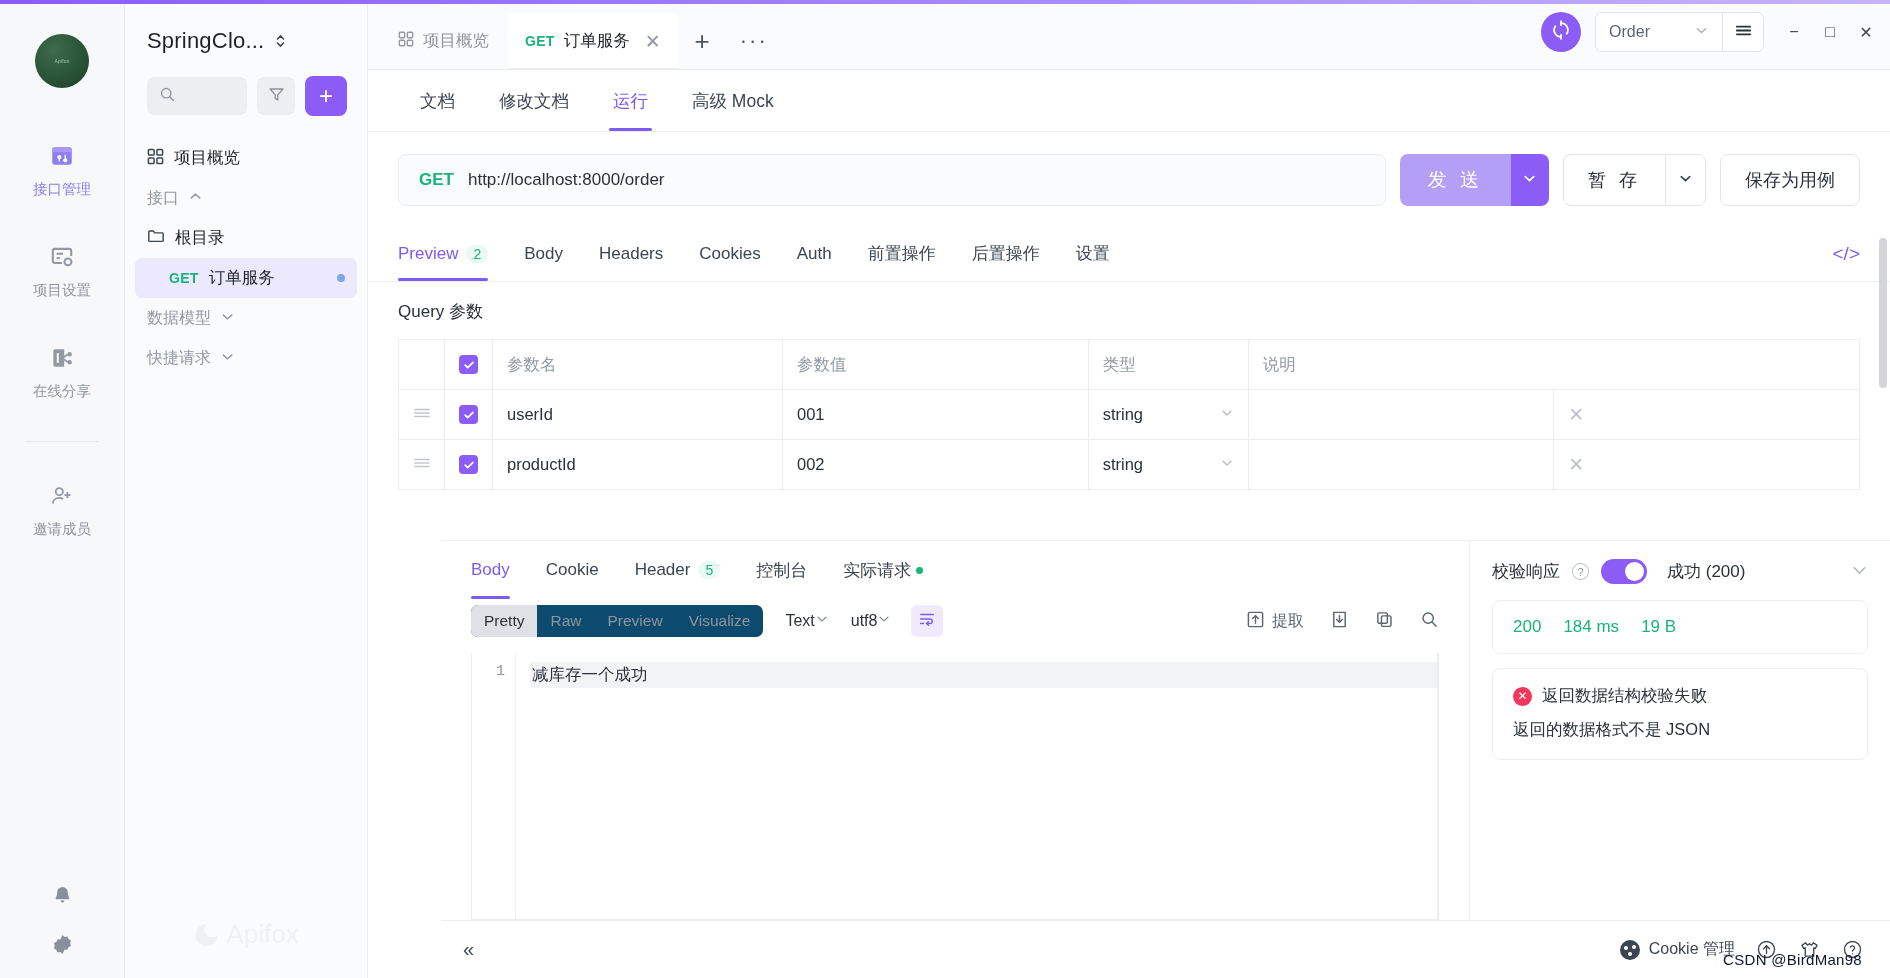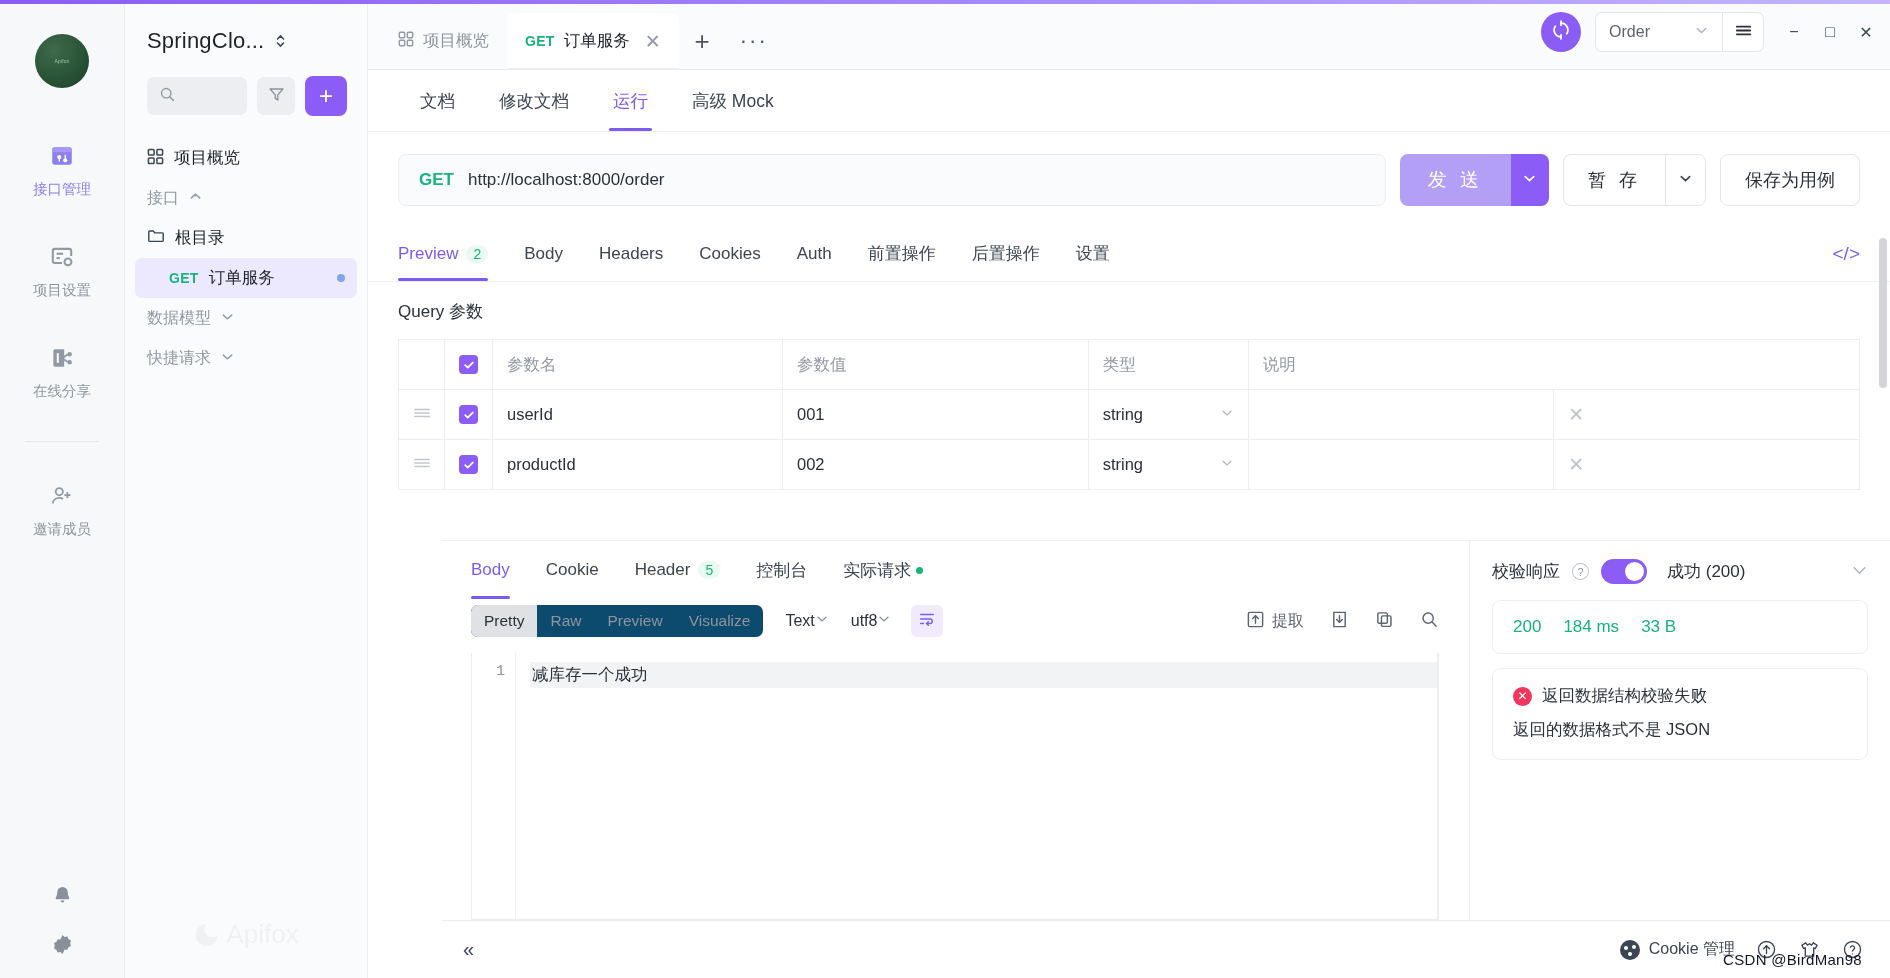--- a/index.html
+++ b/index.html
@@ -761,21 +761,21 @@
         <span class="chev-r">
           <svg width="17" height="17" viewBox="0 0 16 16" fill="none" stroke="#b0b5bc" stroke-width="1.4" stroke-linecap="round">
               <path d="M3 5.5L8 10.5l5-5"></path>
             </svg>
         </span>
       </div>
 
       <div class="stat-card">
         <span>200</span>
         <span>184 ms</span>
-        <span>33 B</span>
+        <span>19 B</span>
       </div>
 
       <div class="err-card">
         <div class="err-title">
           <span class="err-x">✕</span>
           <span>返回数据结构校验失败</span>
         </div>
         <div class="err-sub">返回的数据格式不是 JSON</div>
       </div>
     </div>

